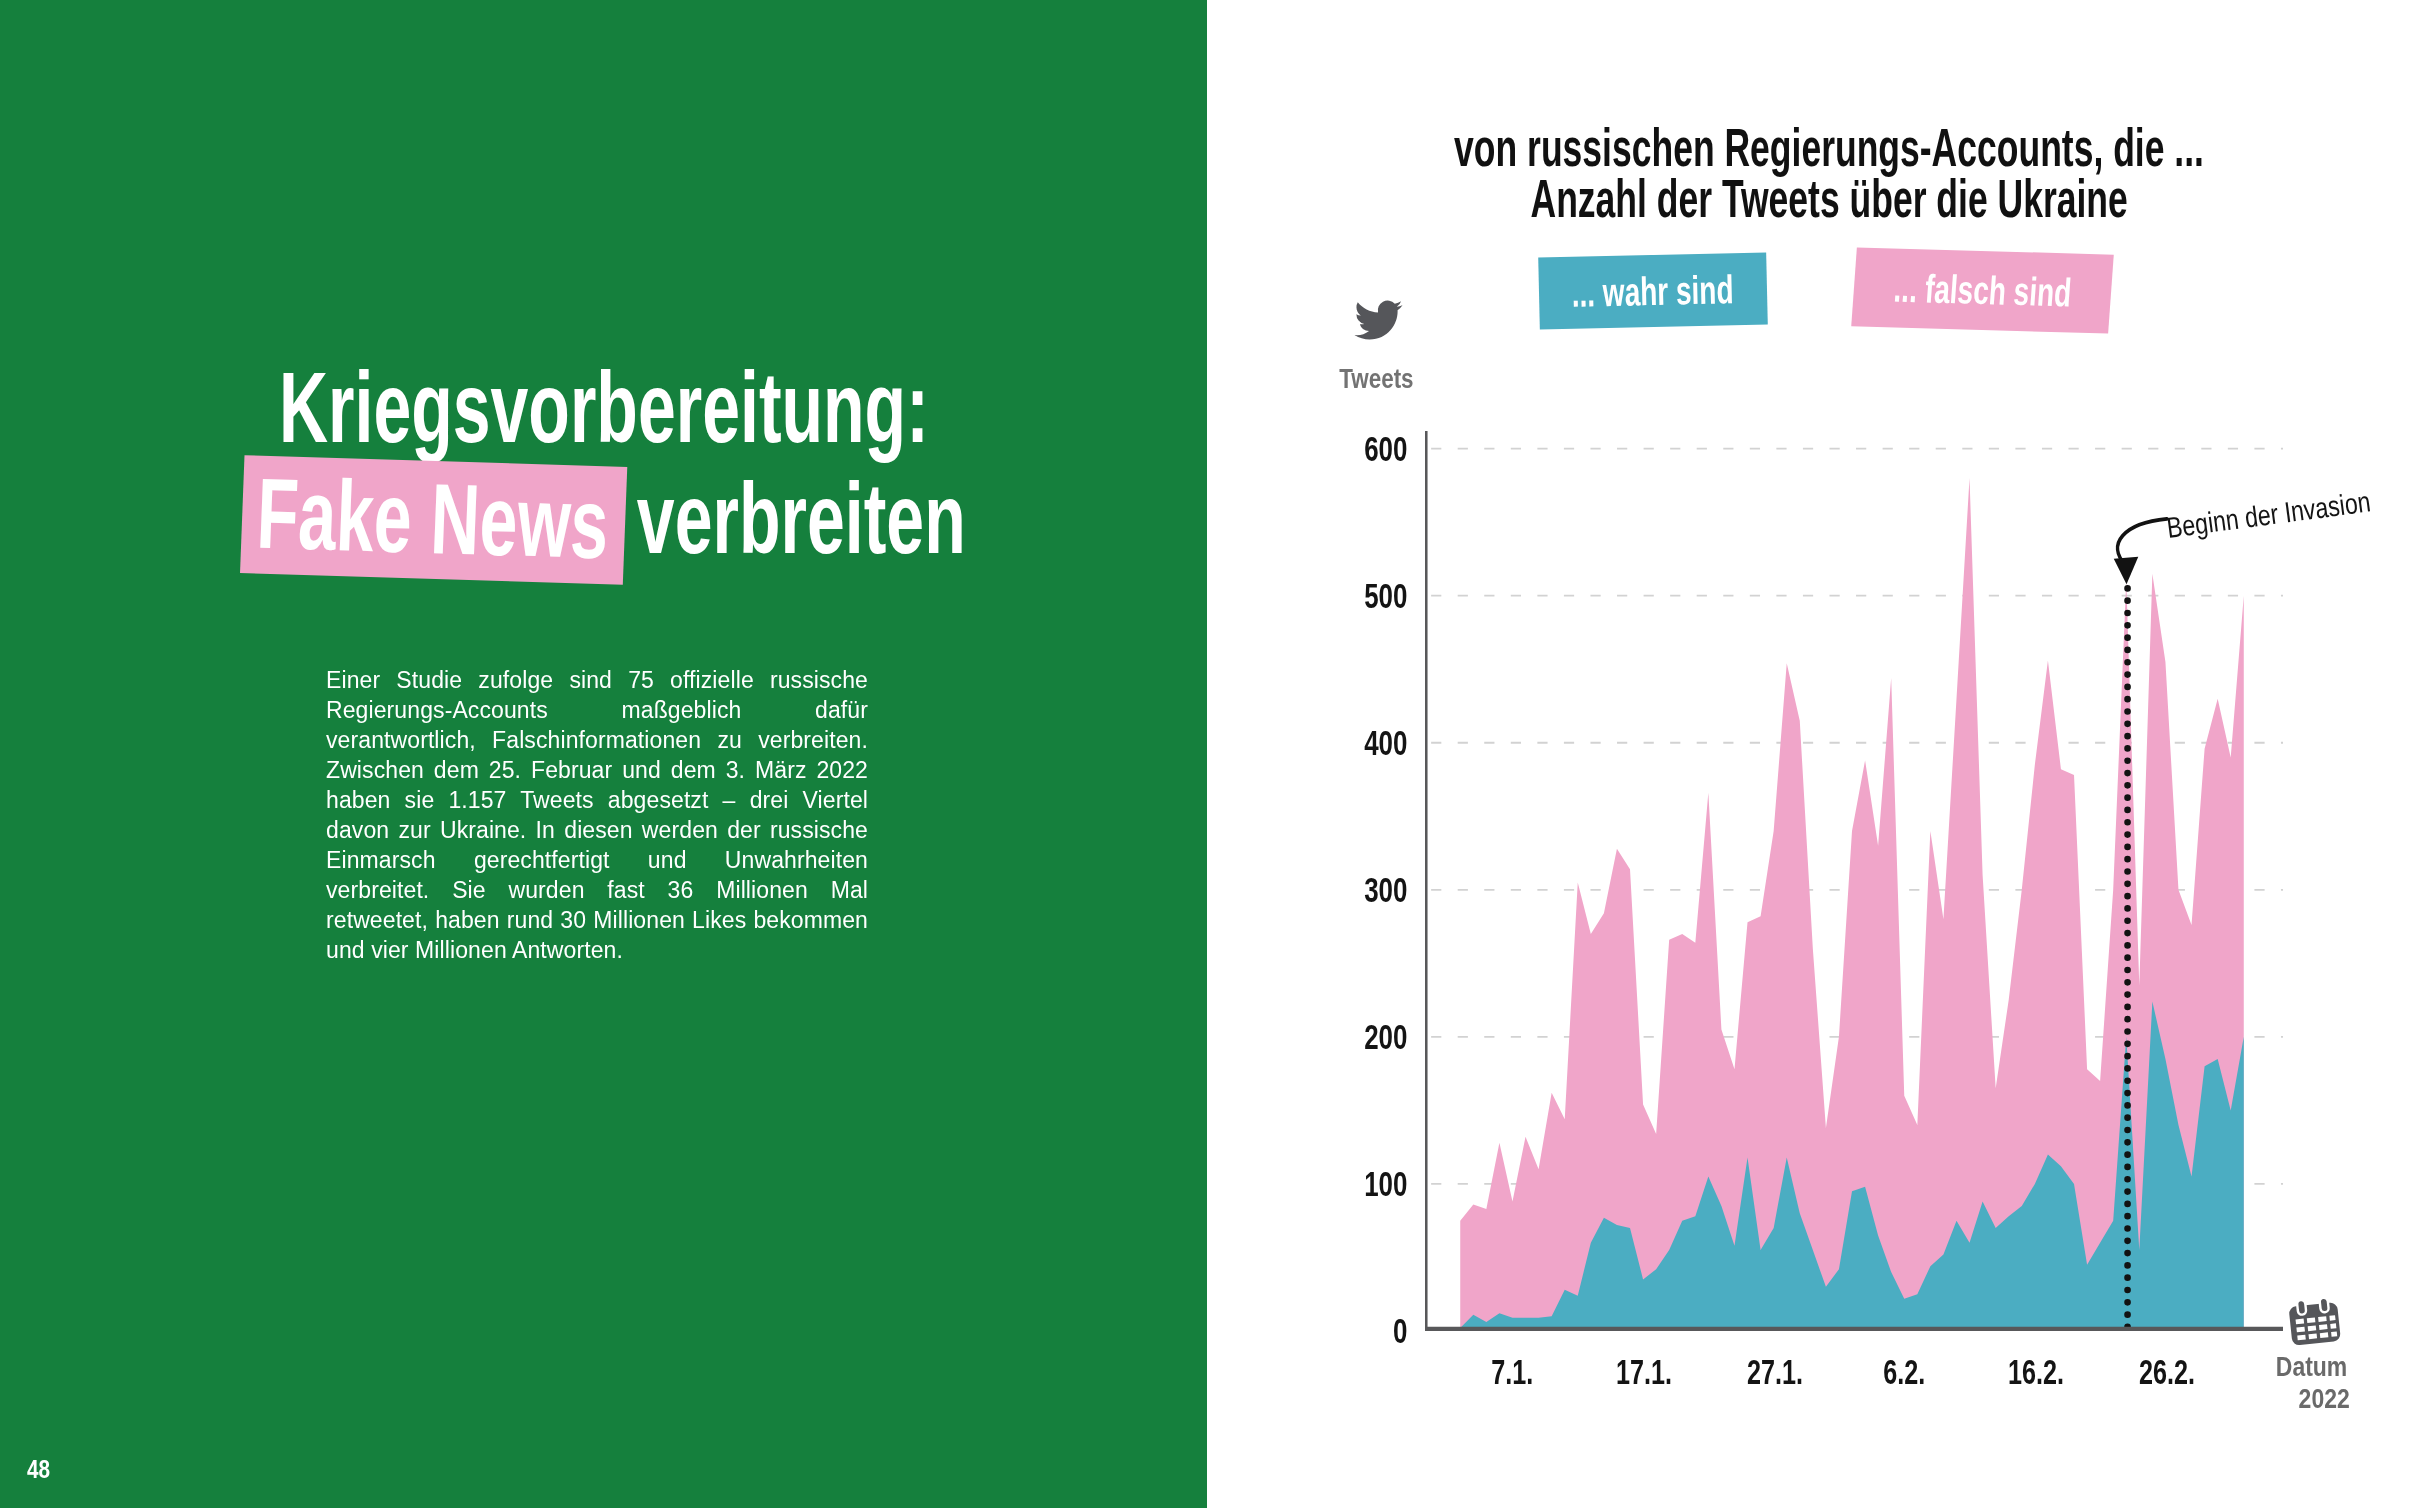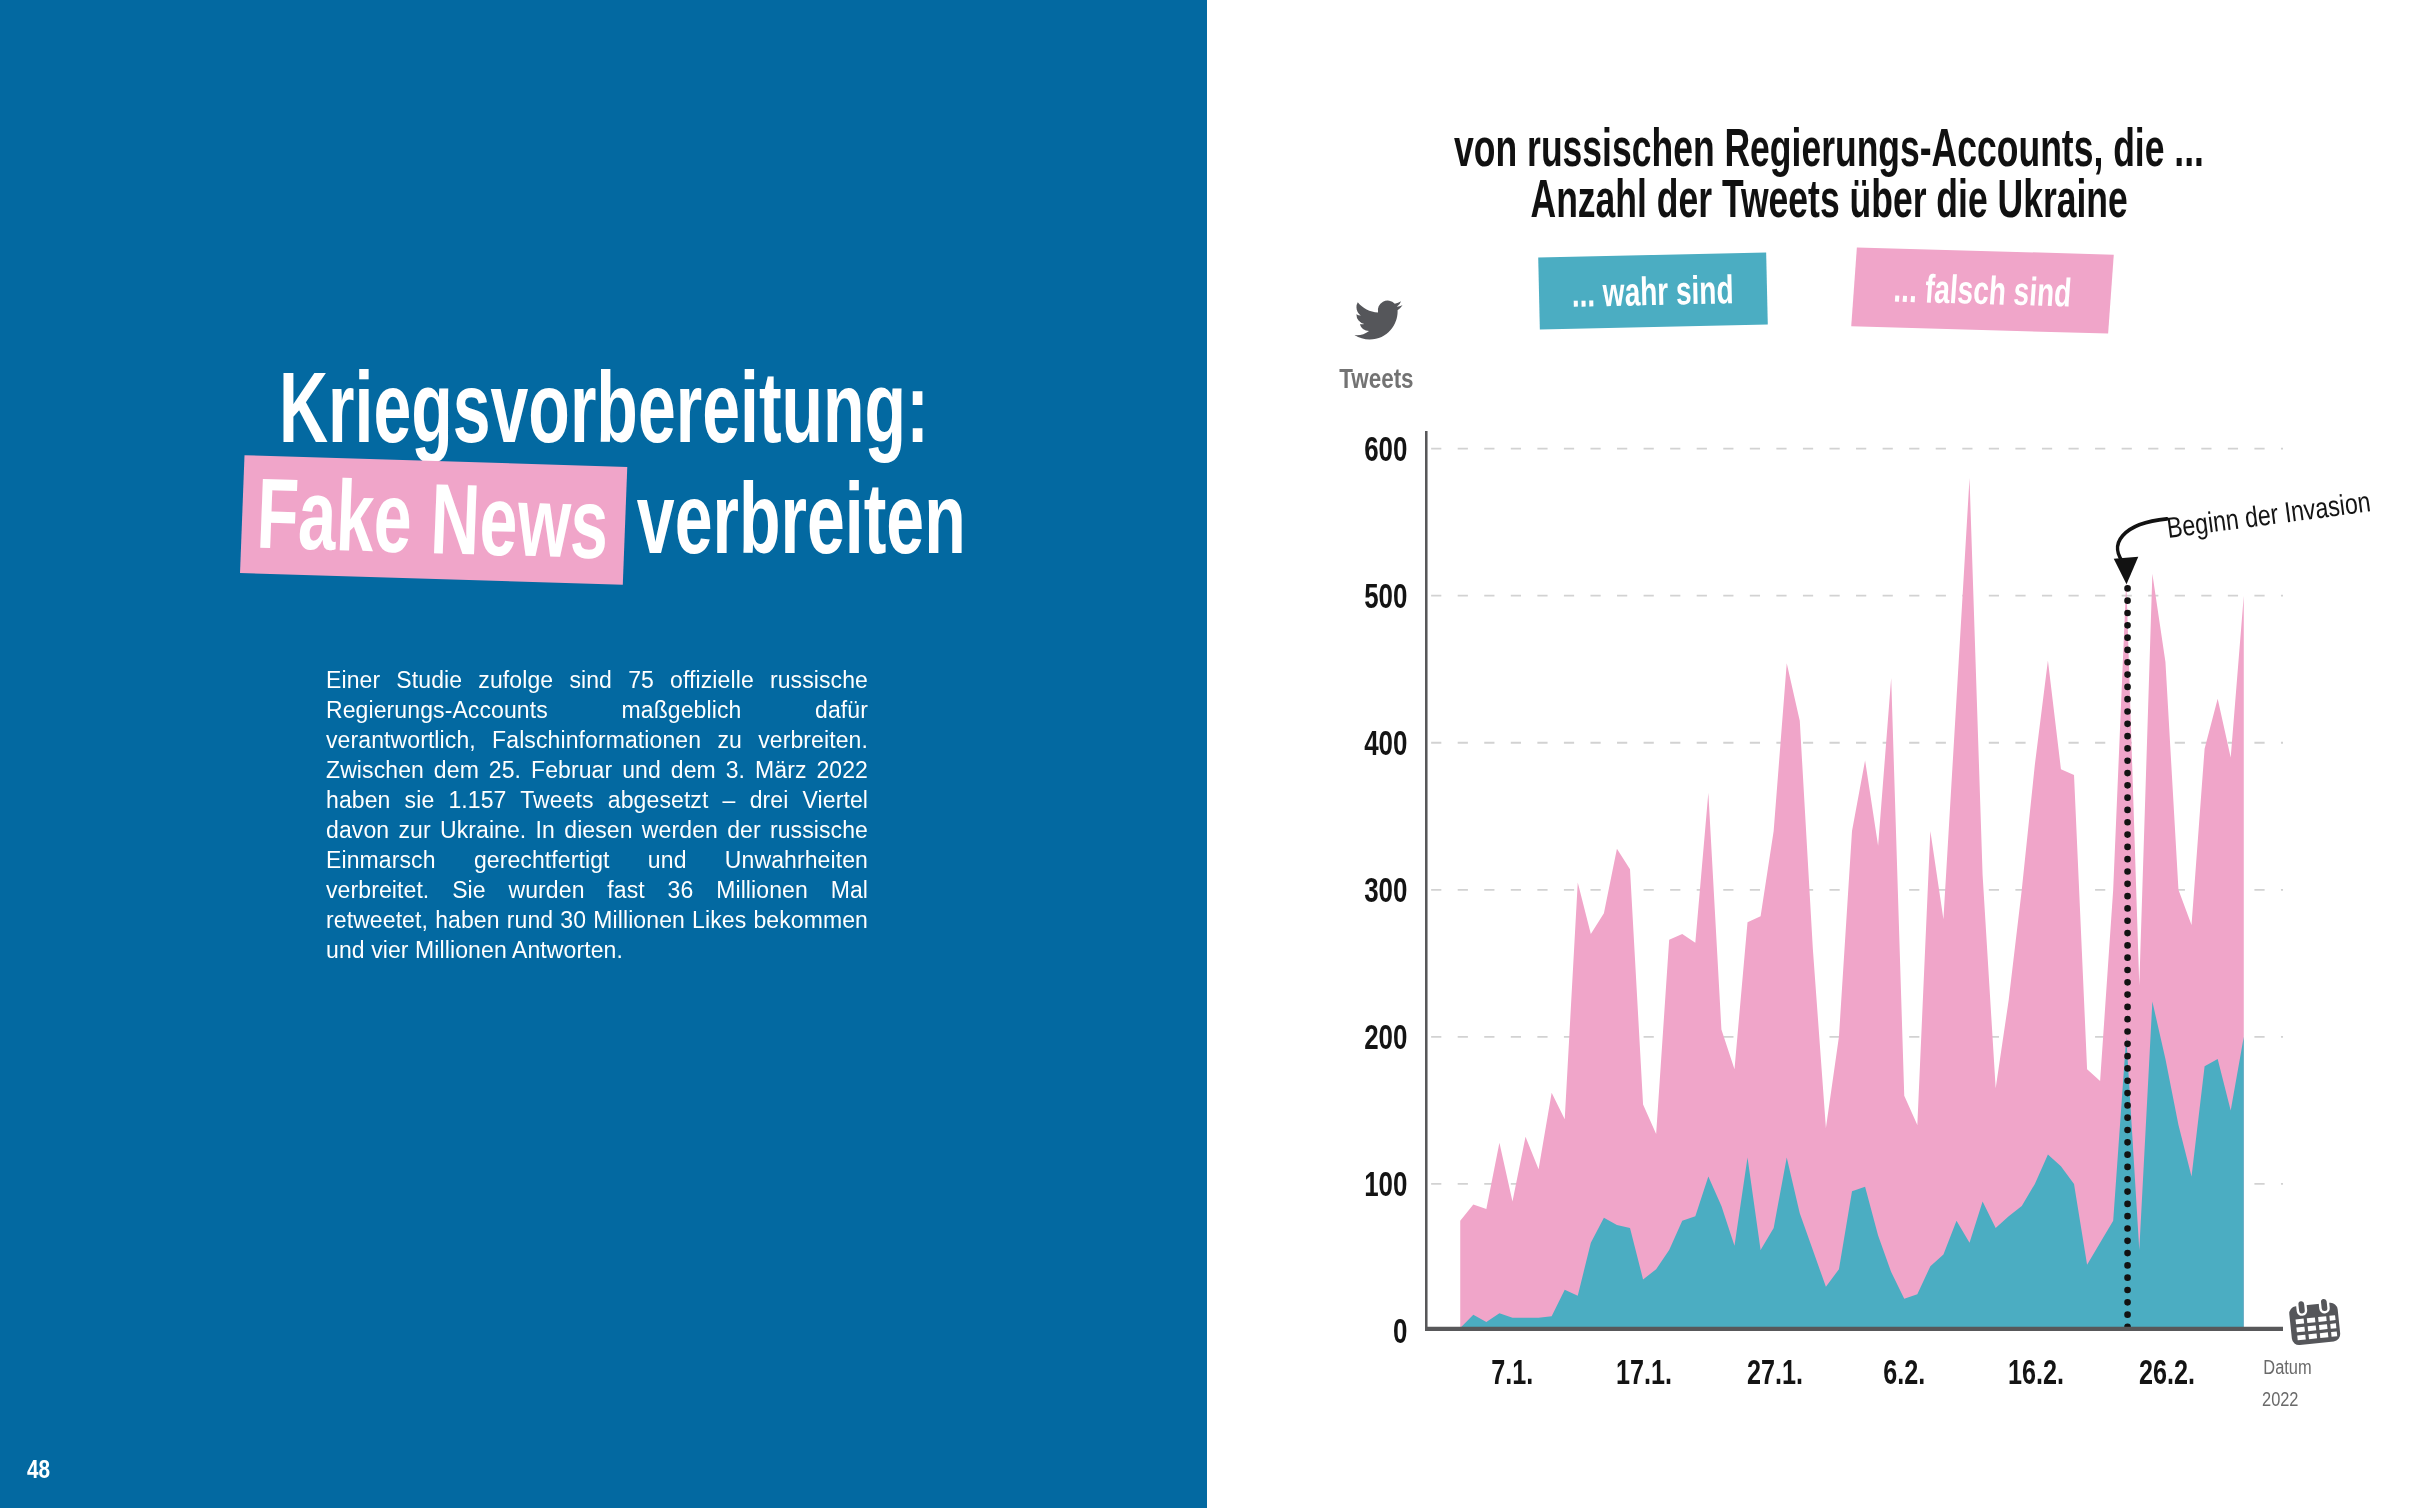--- a/index.html
+++ b/index.html
@@ -37,28 +37,28 @@
   #plot{position:absolute;left:1425px;top:431px;width:858px;height:902px;}
   .ytick{position:absolute;left:1295px;width:112px;text-align:right;color:#141414;font-weight:700;
     font-size:35px;line-height:41px;text-decoration:underline;}
   .ytick .in{display:inline-block;transform:scaleX(0.74);transform-origin:100% 50%;}
   .xtick{position:absolute;top:1351px;width:87px;text-align:center;color:#141414;font-weight:700;
     font-size:35px;line-height:41px;}
   .xtick .in{display:inline-block;transform:scaleX(0.72);transform-origin:50% 50%;}
   .annotation{position:absolute;left:2167px;top:512px;color:#141414;font-size:29px;font-weight:400;
     transform:rotate(-7.5deg) scaleX(0.80);transform-origin:0 50%;white-space:nowrap;}
   .cal-icon{position:absolute;left:2288px;top:1298px;width:53px;height:47px;transform:rotate(-6deg);}
-  .datum-label{position:absolute;left:2258px;top:1351px;width:97px;text-align:left;
-    color:#6a6a6a;font-size:20px;line-height:32px;font-weight:400;}
+  .datum-label{position:absolute;left:2258px;top:1351px;width:97px;text-align:right;
+    color:#6a6a6a;font-size:28px;line-height:32px;font-weight:700;}
   .datum-label .cond{transform:scaleX(0.82);}
 </style>
 </head>
 <body>
 
-<div class="left-page" style="background: #0369a1;">
+<div class="left-page" style="background: #15803d;">
   <div class="big-title">
     <span class="title-line"><span class="cond">Kriegsvorbereitung:</span></span>
     <span class="title-line"><span class="cond"><span class="hl-box" style="background: rgb(240, 165, 201);"><span>Fake News</span></span><span></span><span>verbreiten</span></span></span>
   </div>
   <div class="intro">Einer Studie zufolge sind 75 offizielle russische Regierungs-Accounts maßgeblich dafür verantwortlich, Falschinformationen zu verbreiten. Zwischen dem 25. Februar und dem 3. März 2022 haben sie 1.157 Tweets abgesetzt – drei Viertel davon zur Ukraine. In diesen werden der russische Einmarsch gerechtfertigt und Unwahrheiten verbreitet. Sie wurden fast 36 Millionen Mal retweetet, haben rund 30 Millionen Likes bekommen und vier Millionen Antworten.</div>
   <div class="page-num">48</div>
 </div>
 
 <div>
 

